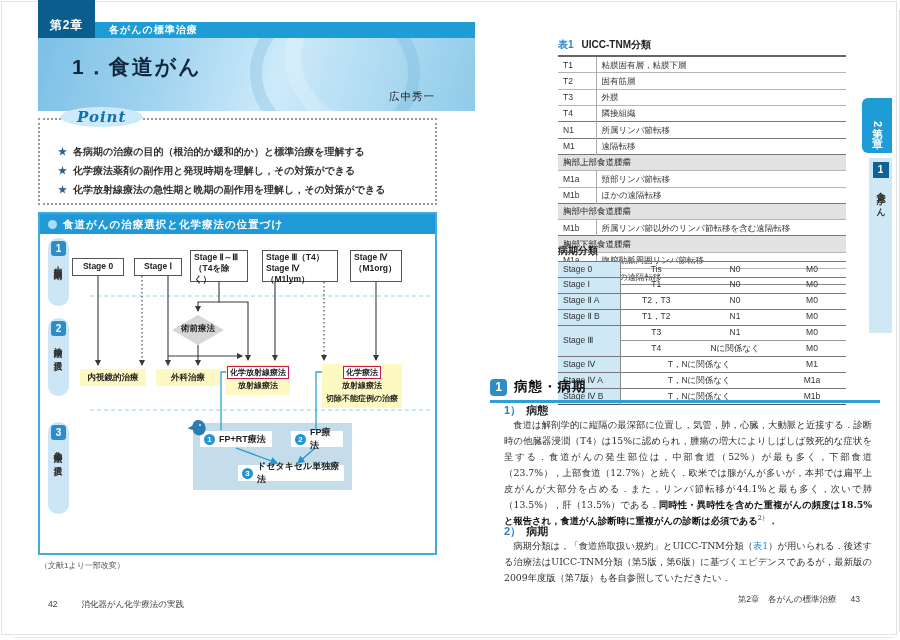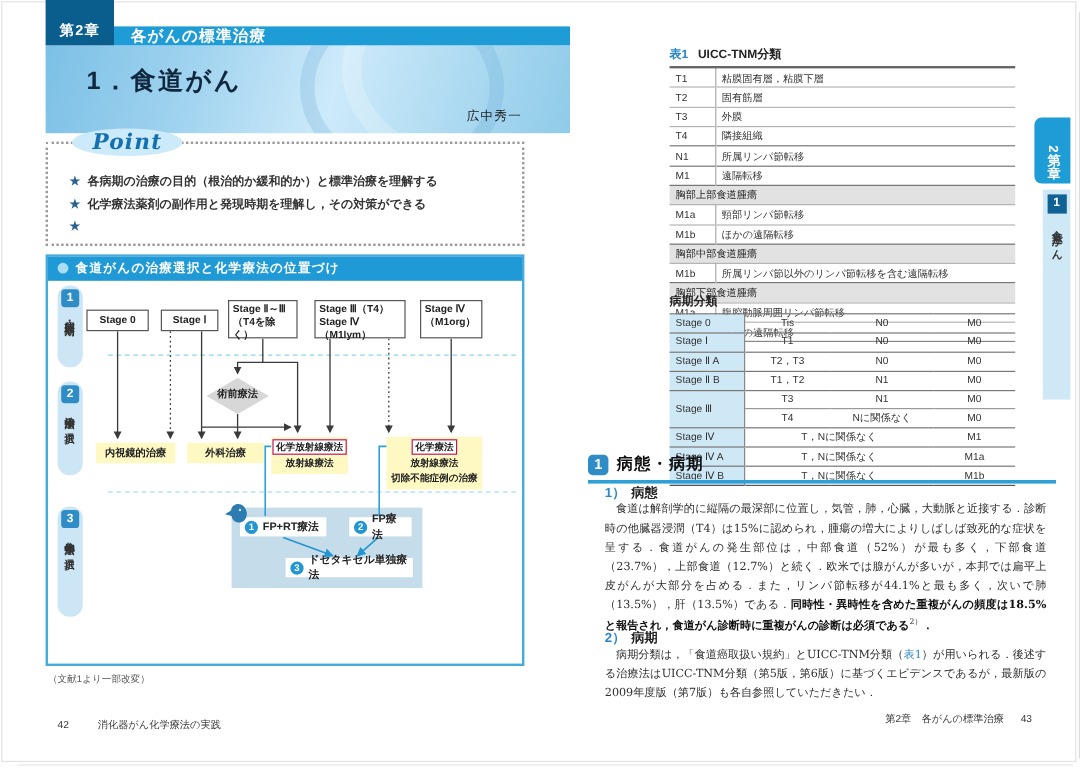--- a/index.html
+++ b/index.html
@@ -12,33 +12,33 @@
   .edge-bottom { position:absolute; left:14px; right:6px; bottom:2px; height:1px; background:#e8e8e8; }
   .edge-right { position:absolute; top:10px; bottom:8px; right:0px; width:1px; background:#ddd; }
 
   
   .lp { position:absolute; left:38px; top:0; width:437px; height:640px; }
 
   .chapter-badge { position:absolute; left:0; top:0; width:57px; height:38px; background:#0a5e8e;
     color:#fff; font-size:12px; font-weight:bold; display:flex; align-items:flex-end; justify-content:center;
     padding-bottom:4px; letter-spacing:1px; }
   .chapter-strip { position:absolute; left:57px; top:22px; width:380px; height:16px; background:#1e9cd6;
-    color:#fff; font-size:13px; font-weight:bold; line-height:16px; padding-left:14px; letter-spacing:1px; }
+    color:#fff; font-size:10px; font-weight:bold; line-height:16px; padding-left:14px; letter-spacing:1px; }
   .title-band { position:absolute; left:0; top:38px; width:437px; height:73px; overflow:hidden;
     background:linear-gradient(105deg,#7cc0e6 0%,#a0d3ef 28%,#cdeafa 55%,#8fcbe9 100%); }
   .swoosh1 { position:absolute; right:-50px; top:-70px; width:240px; height:180px; border:16px solid rgba(255,255,255,0.22); border-radius:50%; }
   .swoosh2 { position:absolute; right:55px; top:-40px; width:170px; height:150px; border:12px solid rgba(110,175,215,0.28); border-radius:50%; }
   .main-title { position:absolute; left:34px; top:15px; font-size:21px; font-weight:bold; color:#10283f; letter-spacing:2px; }
   .author { position:absolute; right:40px; bottom:7px; font-size:10.5px; color:#1c1c1c; letter-spacing:1px; }
 
   
   .point-box { position:absolute; left:0; top:118px; width:399px; height:87px; border:2px dotted #9a9a9a; background:#fff; }
   .point-logo { position:absolute; top:-13px; left:20px; background:#cdeafb; border-radius:50%;
     padding:1px 17px; font-family:"DejaVu Serif","Liberation Serif",serif; font-style:italic; font-weight:bold;
-    font-size:18px; color:#1470ae; letter-spacing:1px; }
+    font-size:15px; color:#1470ae; letter-spacing:1px; }
   .point-list { position:absolute; left:18px; top:22px; right:10px; list-style:none; }
   .point-list li { font-size:10px; font-weight:600; color:#333; line-height:19px; display:flex; }
   .star { color:#2b618f; margin-right:6px; font-size:10px; }
 
   
   .fc-panel { position:absolute; left:0; top:212px; width:399px; height:343px; border:2px solid #45aadc; background:#fff; }
   .fc-header { position:absolute; left:0; top:0; width:100%; height:20px; background:#1f9ad6; color:#fff;
     font-size:10.5px; font-weight:bold; line-height:20px; padding-left:8px; letter-spacing:1px; z-index:3; }
   .fc-bullet { display:inline-block; width:9px; height:9px; border-radius:50%; background:#aadcf4; margin-right:6px; vertical-align:-1px; }
   .fc-caption { position:absolute; left:2px; top:560px; font-size:8px; color:#555; }
@@ -165,20 +165,21 @@
       <li>
         <span class="star">★</span>
         <span>各病期の治療の目的（根治的か緩和的か）と標準治療を理解する</span>
       </li>
       <li>
         <span class="star">★</span>
         <span>化学療法薬剤の副作用と発現時期を理解し，その対策ができる</span>
       </li>
       <li>
         <span class="star">★</span>
+        <span>化学放射線療法の急性期と晩期の副作用を理解し，その対策ができる</span>
       </li>
     </ul>
   </div>
 
   <div class="fc-panel">
     <div class="fc-header">
       <span class="fc-bullet"></span><span>食道がんの治療選択と化学療法の位置づけ</span>
     </div>
 
     <div class="blue-panel"></div>

